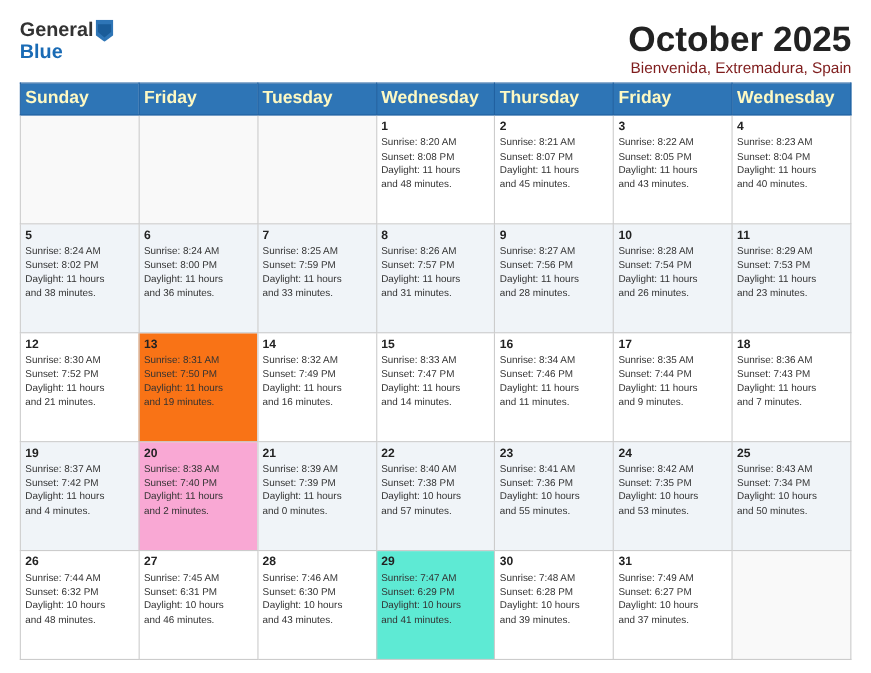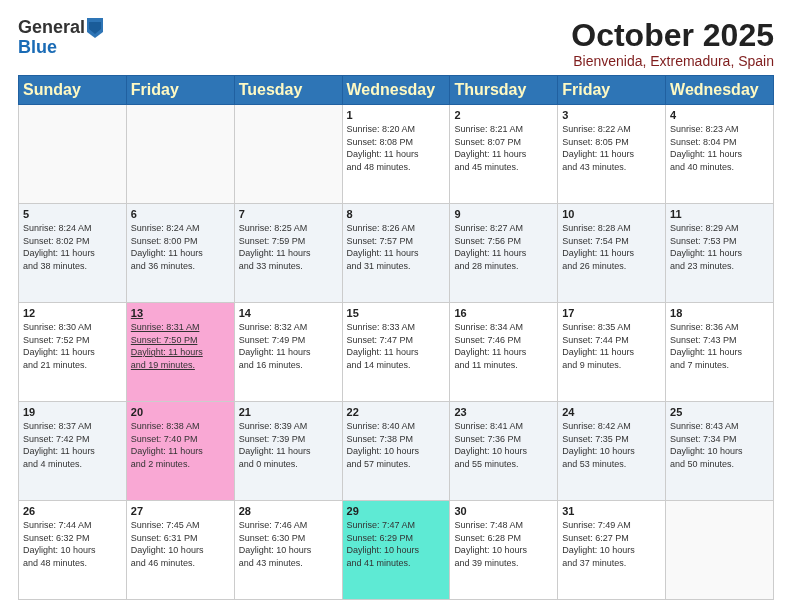--- a/index.html
+++ b/index.html
@@ -213,21 +213,21 @@
           </td>
         </tr>
         <tr>
           <td style="background: rgb(255, 255, 255);">
             <span class="day-number">12</span>
             <div class="day-info" style="white-space: pre-line;">Sunrise: 8:30 AM
 Sunset: 7:52 PM
 Daylight: 11 hours
 and 21 minutes.</div>
           </td>
-          <td style="background: #f9a8d4; text-decoration: underline;">
+          <td style="background: #f97316;">
             <span class="day-number">13</span>
             <div class="day-info" style="white-space: pre-line;">Sunrise: 8:31 AM
 Sunset: 7:50 PM
 Daylight: 11 hours
 and 19 minutes.</div>
           </td>
           <td style="background: rgb(255, 255, 255);">
             <span class="day-number">14</span>
             <div class="day-info" style="white-space: pre-line;">Sunrise: 8:32 AM
 Sunset: 7:49 PM

